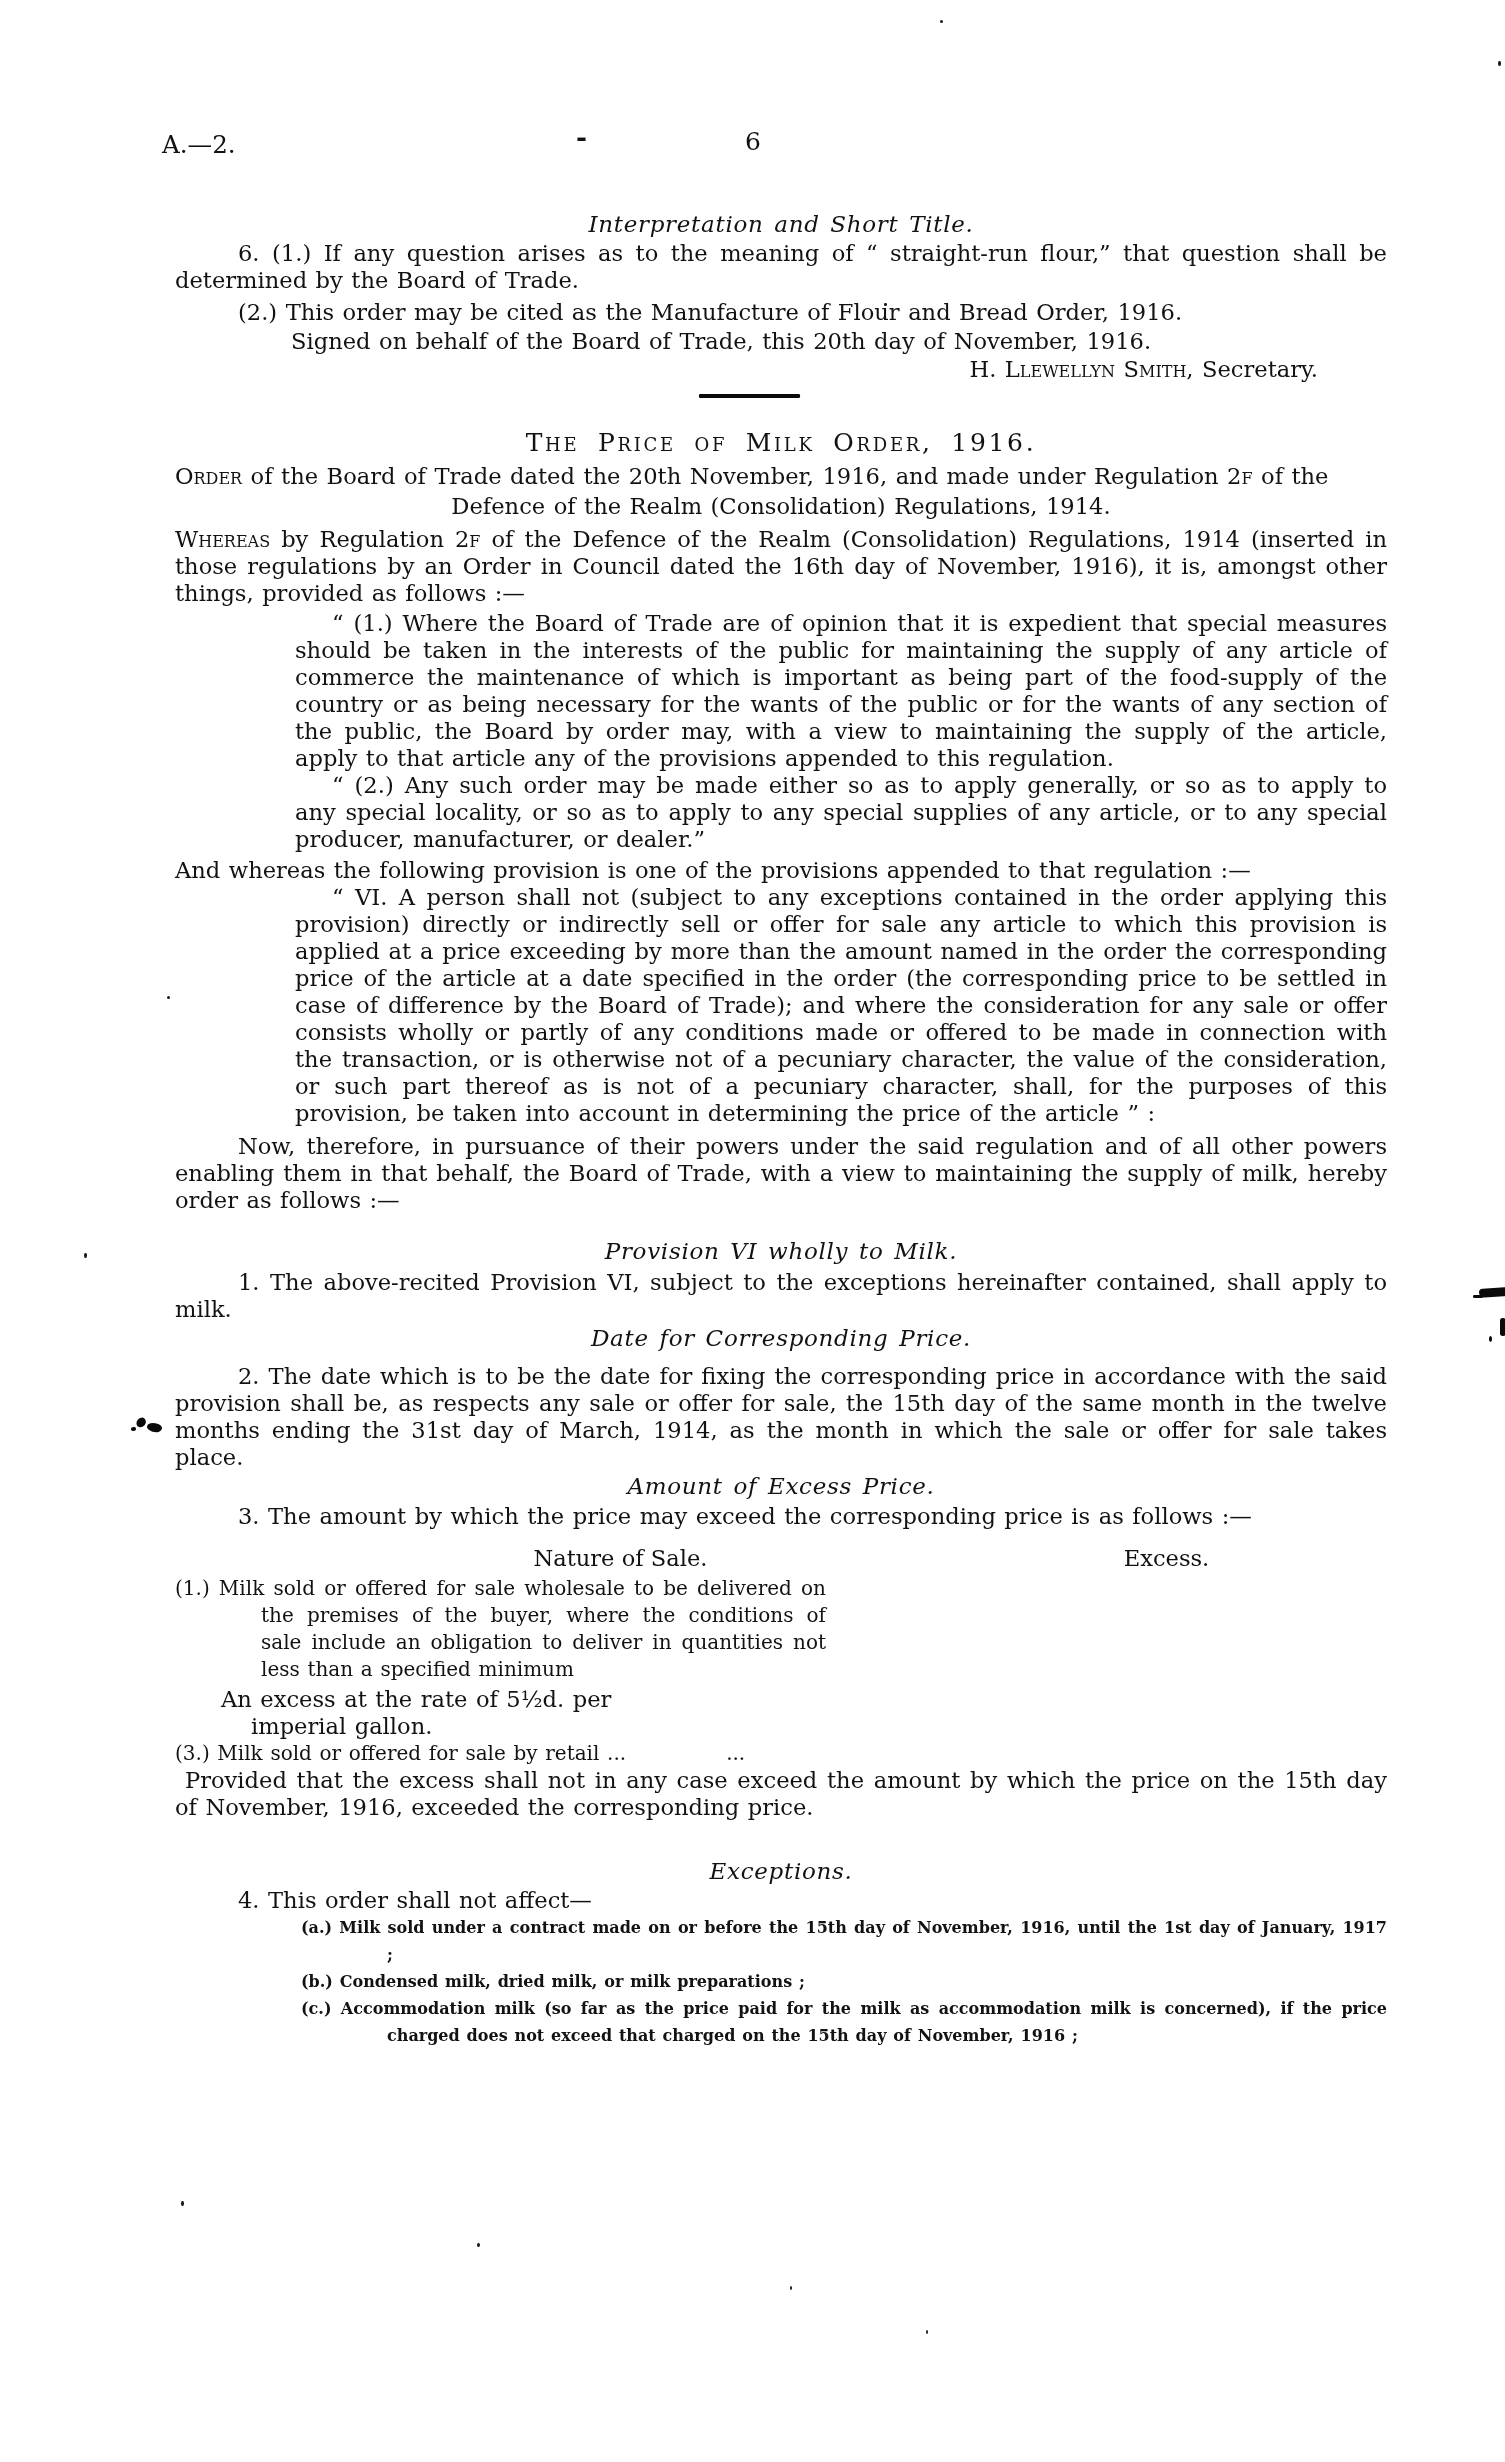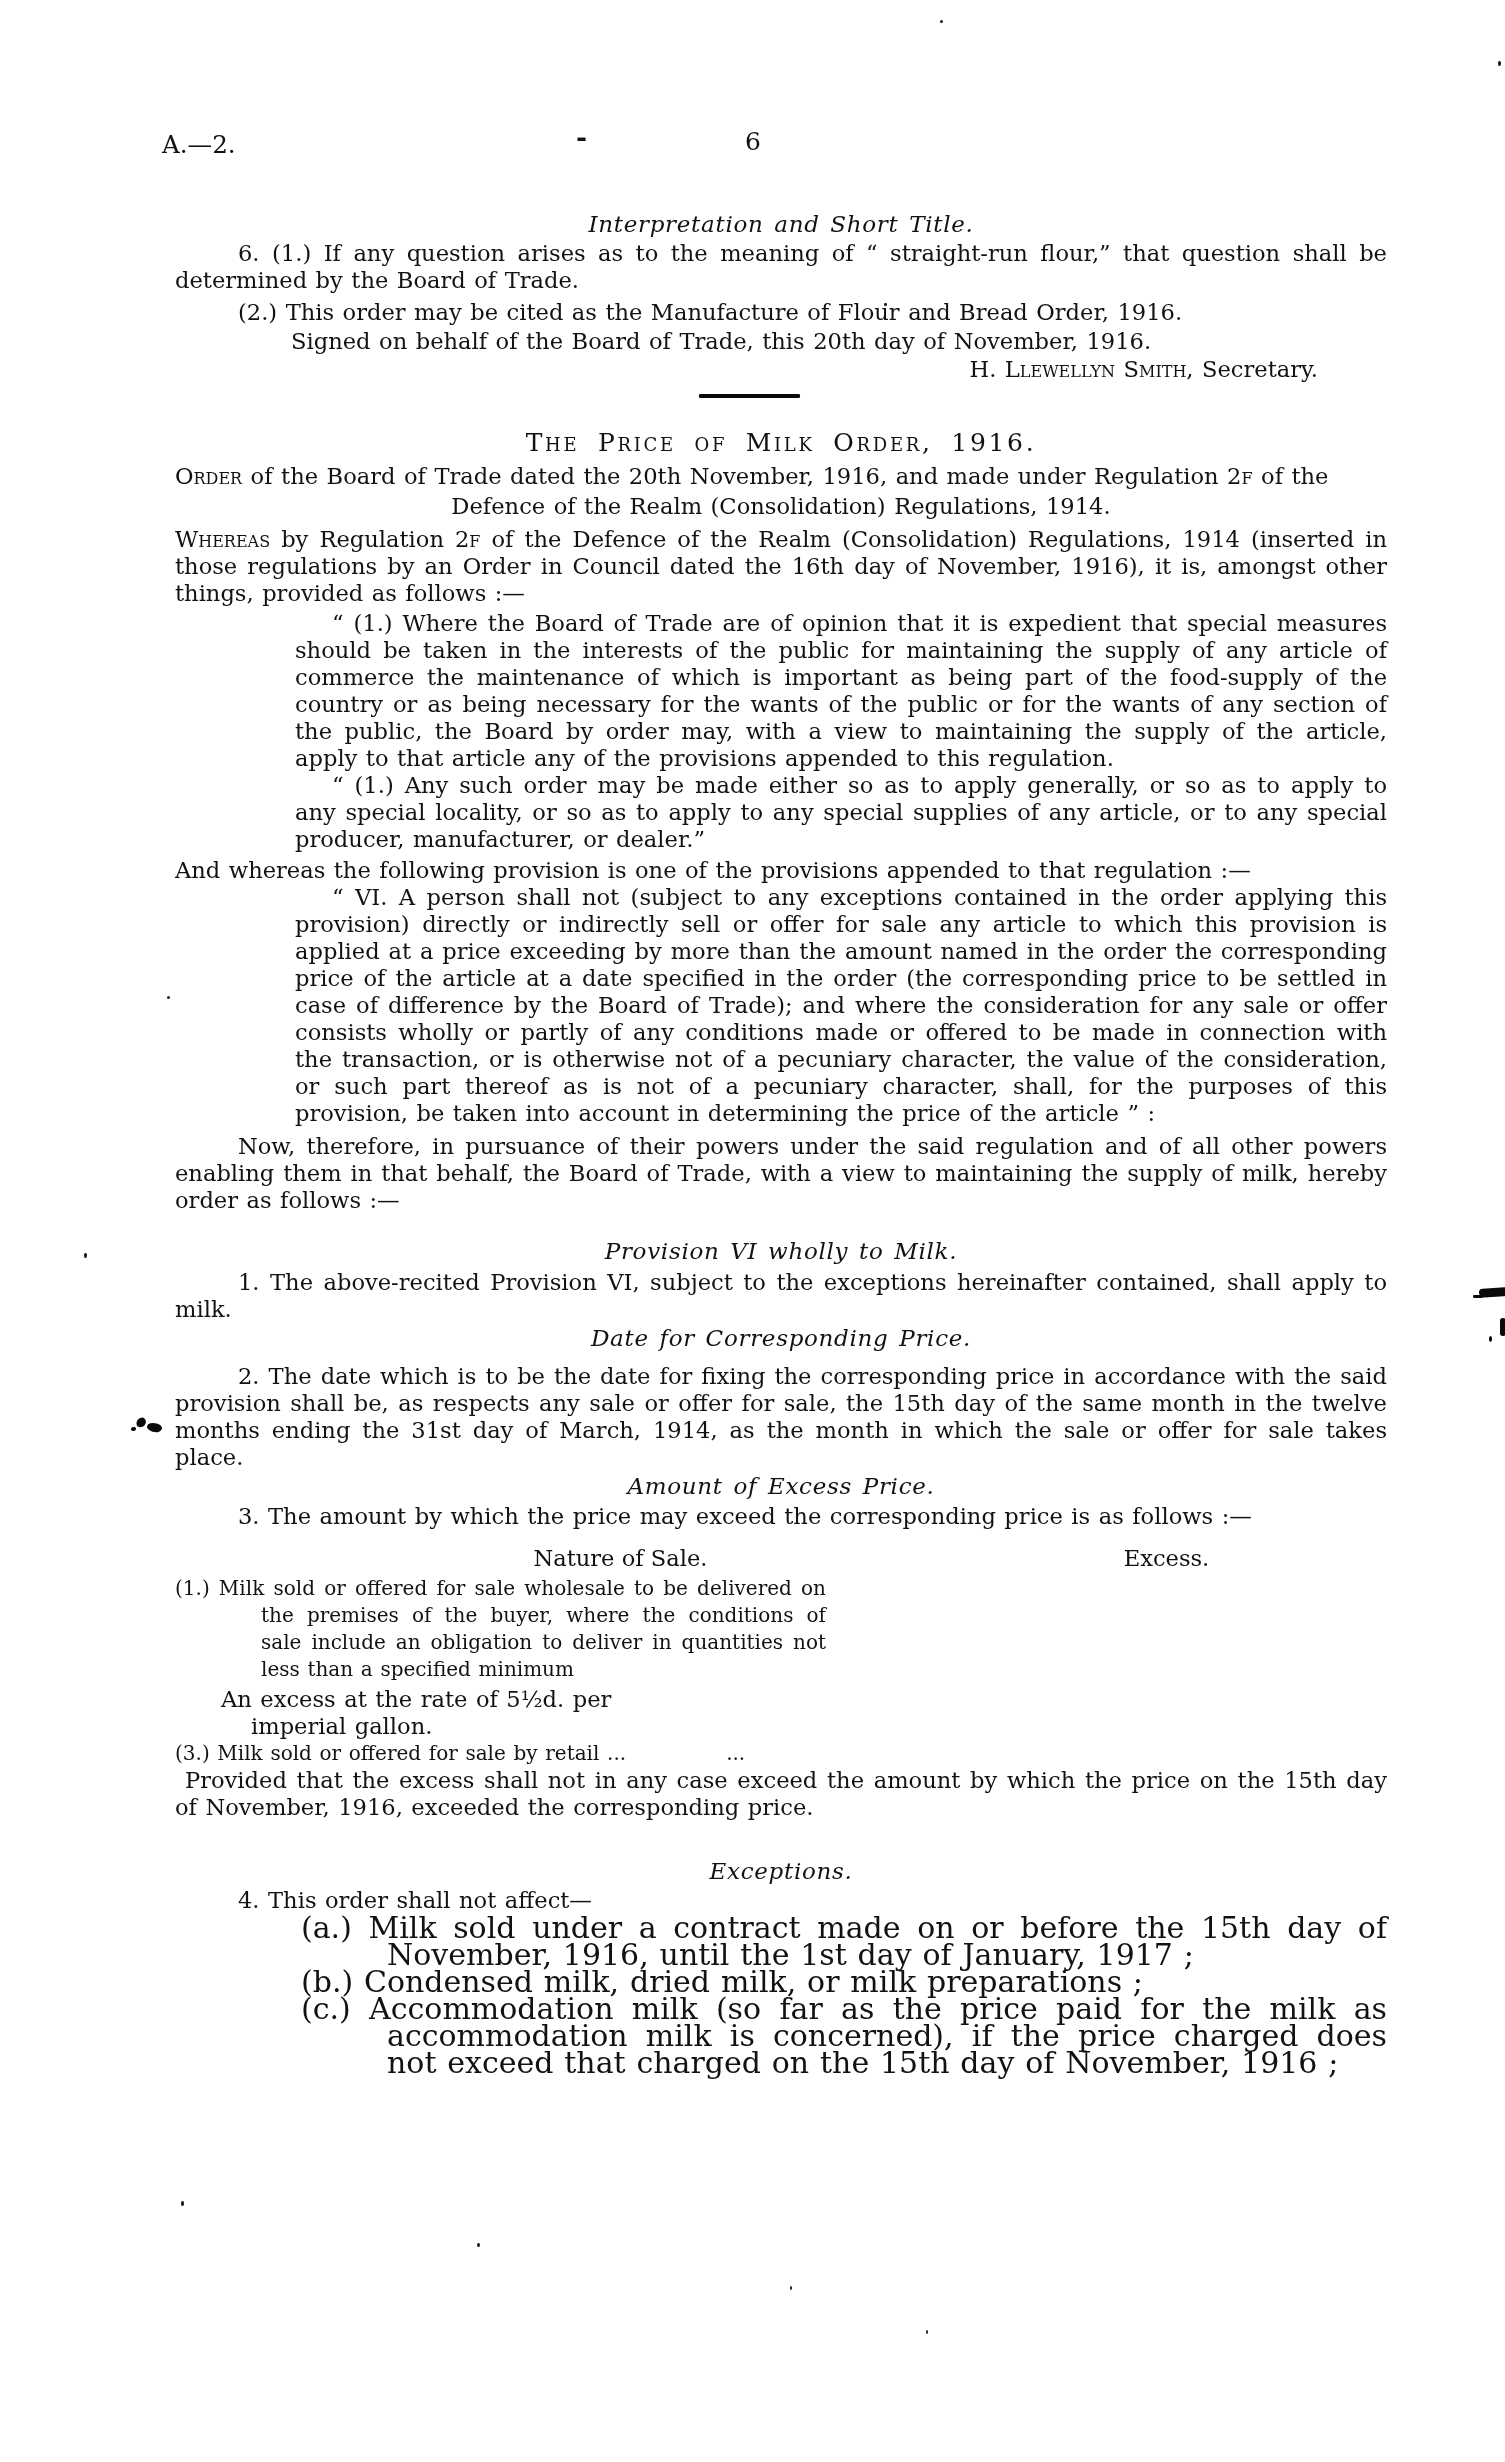--- a/index.html
+++ b/index.html
@@ -103,21 +103,21 @@
     width: 395px; margin-left: 46px;
     padding-left: 30px; text-indent: -30px;
     font-size: 22.6px; line-height: 27px; text-align: left; word-spacing: 1.3px;
   }
   .dots-gap { display: inline-block; width: 100px; }
   .proviso { text-indent: 10px; margin-top: 0; }
 
   .exc-item {
     margin: 0 0 0 126px;
     padding-left: 86px; text-indent: -86px;
-    font-size: 30px; line-height: 27px; text-align: justify; word-spacing: 1.3px;
+    font-size: 16px; line-height: 27px; text-align: justify; word-spacing: 1.3px; font-weight: bold;
   }
 
   
   .separator-rule { position: absolute; left: 699px; top: 394px; width: 101px; height: 4px; background: #0a0a0a; border-radius: 1.3px; }
   .blot  { position: absolute; background: #0a0a0a; border-radius: 60% 40% 55% 45%; }
   .blot-a { left: 136px; top: 1418px; width: 10px; height: 8.6px; transform: rotate(-25deg); }
   .blot-b { left: 147px; top: 1423px; width: 14.6px; height: 8.6px; transform: rotate(15deg); }
   .blot-c { left: 131px; top: 1427px; width: 4.6px;  height: 4px; }
   .smudge { position: absolute; background: #0a0a0a; }
   .smudge-a { left: 1479px; top: 1288px; width: 26.6px; height: 8.6px; border-radius: 4px 1.3px 2.7px 5.3px; transform: rotate(-4deg); }
@@ -163,21 +163,21 @@
     <p class="para signature p-signature"><span>H. </span><span class="sc">Llewellyn Smith</span><span>, Secretary.</span></p>
 
     <h2 class="h-title">The Price of Milk Order, 1916.</h2>
 
     <p class="para p-order1"><span class="sc">Order</span><span> of the Board of Trade dated the 20th November, 1916, and made under Regulation 2</span><span class="sc">f</span><span> of the</span></p>
     <p class="para centered p-order2">Defence of the Realm (Consolidation) Regulations, 1914.</p>
 
     <p class="para p-whereas"><span class="sc">Whereas</span><span> by Regulation 2</span><span class="sc">f</span><span> of the Defence of the Realm (Consolidation) Regulations, 1914 (inserted in those regulations by an Order in Council dated the 16th day of November, 1916), it is, amongst other things, provided as follows :—</span></p>
 
     <p class="quote q-1">“ (1.) Where the Board of Trade are of opinion that it is expedient that special measures should be taken in the interests of the public for maintaining the supply of any article of commerce the maintenance of which is important as being part of the food-supply of the country or as being necessary for the wants of the public or for the wants of any section of the public, the Board by order may, with a view to maintaining the supply of the article, apply to that article any of the provisions appended to this regulation.</p>
-    <p class="quote q-2">“ (1.) Any such order may be made either so as to apply generally, or so as to apply to any special locality, or so as to apply to any special supplies of any article, or to any special producer, manufacturer, or dealer.”</p>
+    <p class="quote q-2">“ (2.) Any such order may be made either so as to apply generally, or so as to apply to any special locality, or so as to apply to any special supplies of any article, or to any special producer, manufacturer, or dealer.”</p>
 
     <p class="para p-andwhereas">And whereas the following provision is one of the provisions appended to that regulation :—</p>
 
     <p class="quote q-vi">“ VI. A person shall not (subject to any exceptions contained in the order applying this provision) directly or indirectly sell or offer for sale any article to which this provision is applied at a price exceeding by more than the amount named in the order the corresponding price of the article at a date specified in the order (the corresponding price to be settled in case of difference by the Board of Trade); and where the consideration for any sale or offer consists wholly or partly of any conditions made or offered to be made in connection with the transaction, or is otherwise not of a pecuniary character, the value of the consideration, or such part thereof as is not of a pecuniary character, shall, for the purposes of this provision, be taken into account in determining the price of the article ” :</p>
 
     <p class="para indent p-now">Now, therefore, in pursuance of their powers under the said regulation and of all other powers enabling them in that behalf, the Board of Trade, with a view to maintaining the supply of milk, hereby order as follows :—</p>
 
     <h2 class="h-italic h-provision">Provision VI wholly to Milk.</h2>
     <p class="para indent p-1">1. The above-recited Provision VI, subject to the exceptions hereinafter contained, shall apply to milk.</p>
 

